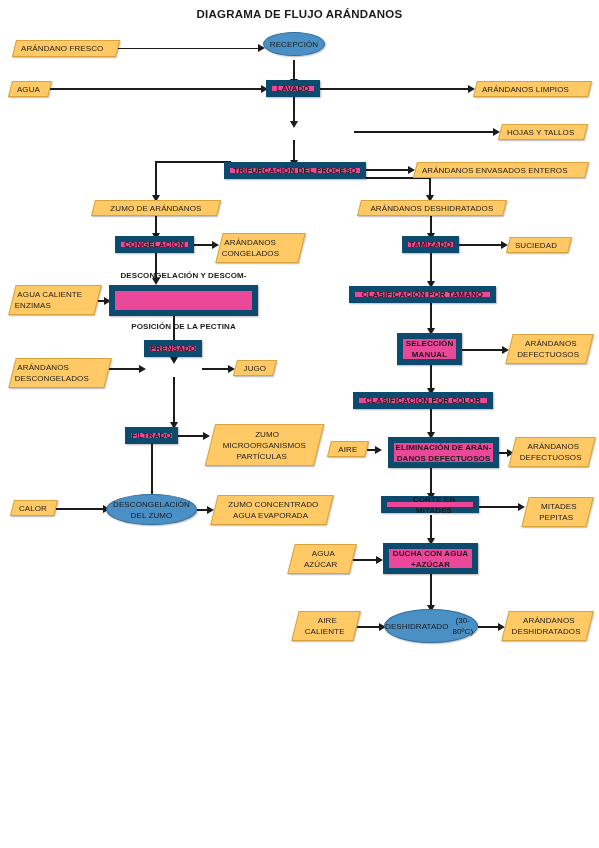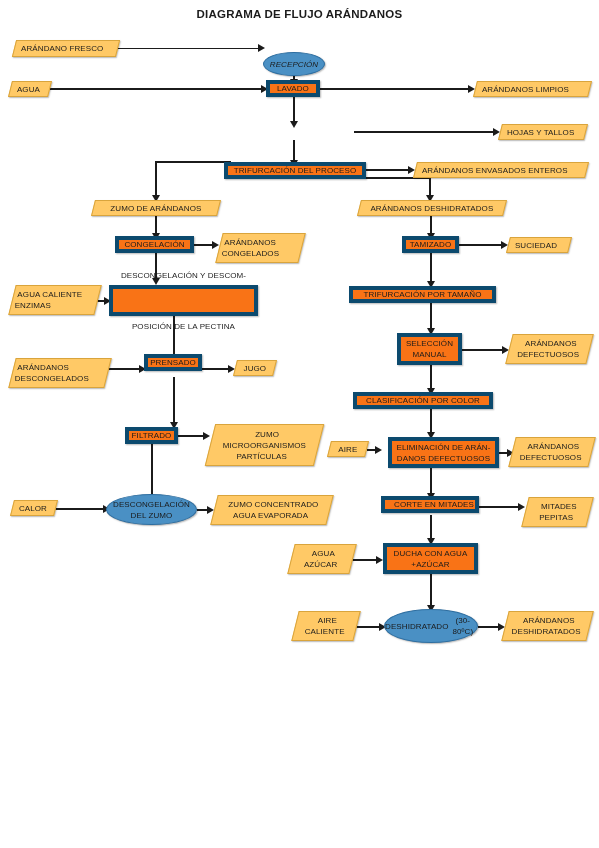--- a/index.html
+++ b/index.html
@@ -32,23 +32,24 @@
     align-items:center;
     justify-content:center;
     text-align:center;
     font-size:8px;
     line-height:11px;
     color:#1b1b1b;
     letter-spacing:0.1px;
     z-index:3;
   }
   .proc{
-    background:#f97316;
-    border:4px solid #0c4a6e;
+    background:#ec4899;
+    border:6px solid #0c4a6e;
     box-shadow:1px 1px 1.5px rgba(0,0,0,.28);
+    font-weight:bold;
   }
   .term{
     background:#4A90C4;
     border:1px solid #2E6EA0;
     border-radius:50%;
     box-shadow:1px 1px 1.5px rgba(0,0,0,.28);
   }
   .io{
     background:#FFC966;
     border:1px solid #D9A43C;
@@ -71,21 +72,21 @@
 <div id="page">
 
   <div id="title">DIAGRAMA DE FLUJO ARÁNDANOS</div>
 
   <div class="node io lft" style="left:14px; top:40px; width:104px; height:17px;">
     <span class="txt">ARÁNDANO FRESCO</span>
   </div>
   <div class="ln lnh" style="left:118px; top:47.5px; width:142px;"></div>
   <div class="ar ar-r" style="left:258px; top:44px;"></div>
 
-  <div class="node term" style="left:263px; top:52px; width:62px; height:24px;font-style:italic;">
+  <div class="node term" style="left:263px; top:32px; width:62px; height:24px;">
     <span>RECEPCIÓN</span>
   </div>
 
   <div class="ln lnv" style="left:293px; top:60px; height:21px;"></div>
   <div class="ar ar-d" style="left:290px; top:79px;"></div>
 
   <div class="node io lft" style="left:10px; top:81px; width:40px; height:16px;">
     <span class="txt">AGUA</span>
   </div>
   <div class="ln lnh" style="left:50px; top:88px; width:214px;"></div>
@@ -165,21 +166,21 @@
   <div class="ln lnv" style="left:173px; top:316px; height:44px;"></div>
   <div class="ar ar-d" style="left:170px; top:357px;"></div>
 
   <div class="node io lft" style="left:12px; top:358px; width:96px; height:30px; flex-direction:column; justify-content:center;">
     <span class="txt">ARÁNDANOS</span>
     <span class="txt">DESCONGELADOS</span>
   </div>
   <div class="ln lnh" style="left:100px; top:368px; width:41px;"></div>
   <div class="ar ar-r" style="left:139px; top:364.5px;"></div>
 
-  <div class="node proc" style="left:144px; top:354px; width:58px; height:17px;">
+  <div class="node proc" style="left:144px; top:340px; width:58px; height:17px;">
     <span>PRENSADO</span>
   </div>
   <div class="ln lnh" style="left:202px; top:368px; width:28px;"></div>
   <div class="ar ar-r" style="left:228px; top:364.5px;"></div>
   <div class="node io" style="left:235px; top:360px; width:40px; height:16px;">
     <span class="txt">JUGO</span>
   </div>
 
   <div class="ln lnv" style="left:173px; top:377px; height:48px;"></div>
   <div class="ar ar-d" style="left:170px; top:422px;"></div>
@@ -227,21 +228,21 @@
   <div class="ln lnh" style="left:459px; top:244px; width:44px;"></div>
   <div class="ar ar-r" style="left:501px; top:240.5px;"></div>
   <div class="node io lft" style="left:508px; top:237px; width:62px; height:16px;">
     <span class="txt">SUCIEDAD</span>
   </div>
 
   <div class="ln lnv" style="left:430px; top:253px; height:31px;"></div>
   <div class="ar ar-d" style="left:427px; top:281px;"></div>
 
   <div class="node proc" style="left:349px; top:286px; width:147px; height:17px;">
-    <span>TRIFURCACIÓN POR TAMAÑO</span>
+    <span>CLASIFICACIÓN POR TAMAÑO</span>
   </div>
   <div class="ln lnv" style="left:430px; top:303px; height:28px;"></div>
   <div class="ar ar-d" style="left:427px; top:328px;"></div>
 
   <div class="node proc" style="left:397px; top:333px; width:65px; height:32px; flex-direction:column; justify-content:center;">
     <span>SELECCIÓN</span>
     <span>MANUAL</span>
   </div>
   <div class="ln lnh" style="left:462px; top:349px; width:42px;"></div>
   <div class="ar ar-r" style="left:502px; top:345.5px;"></div>

